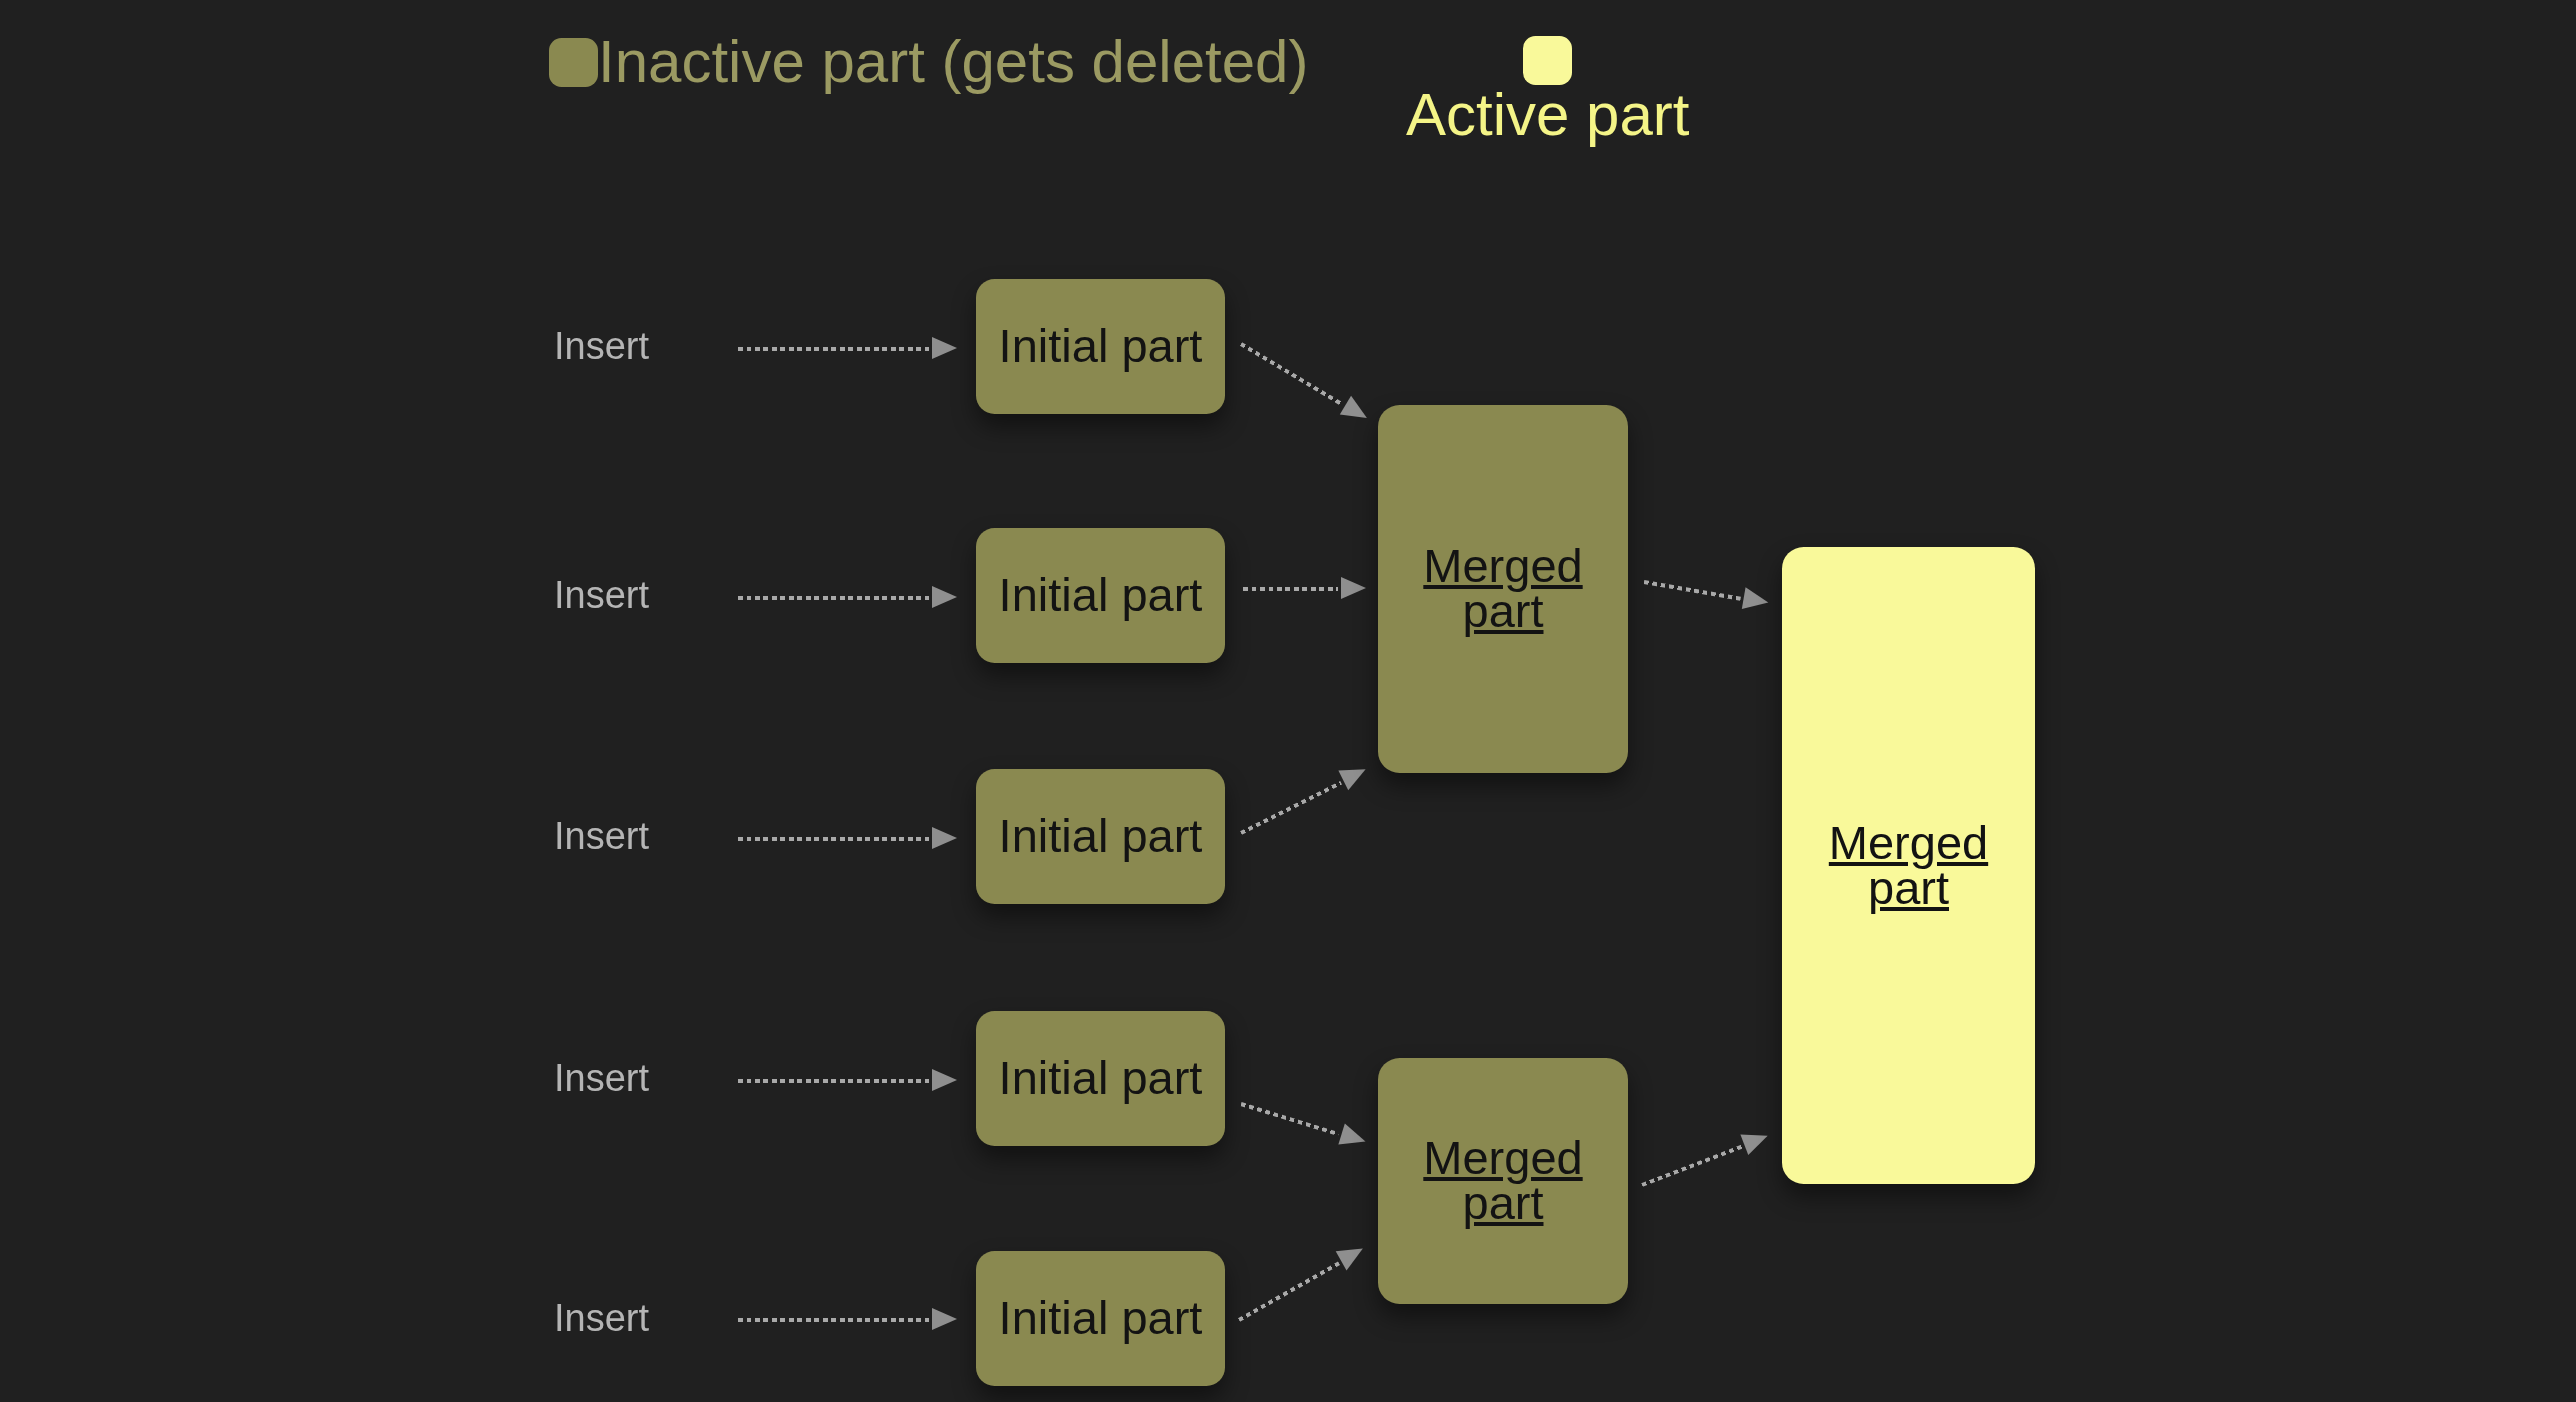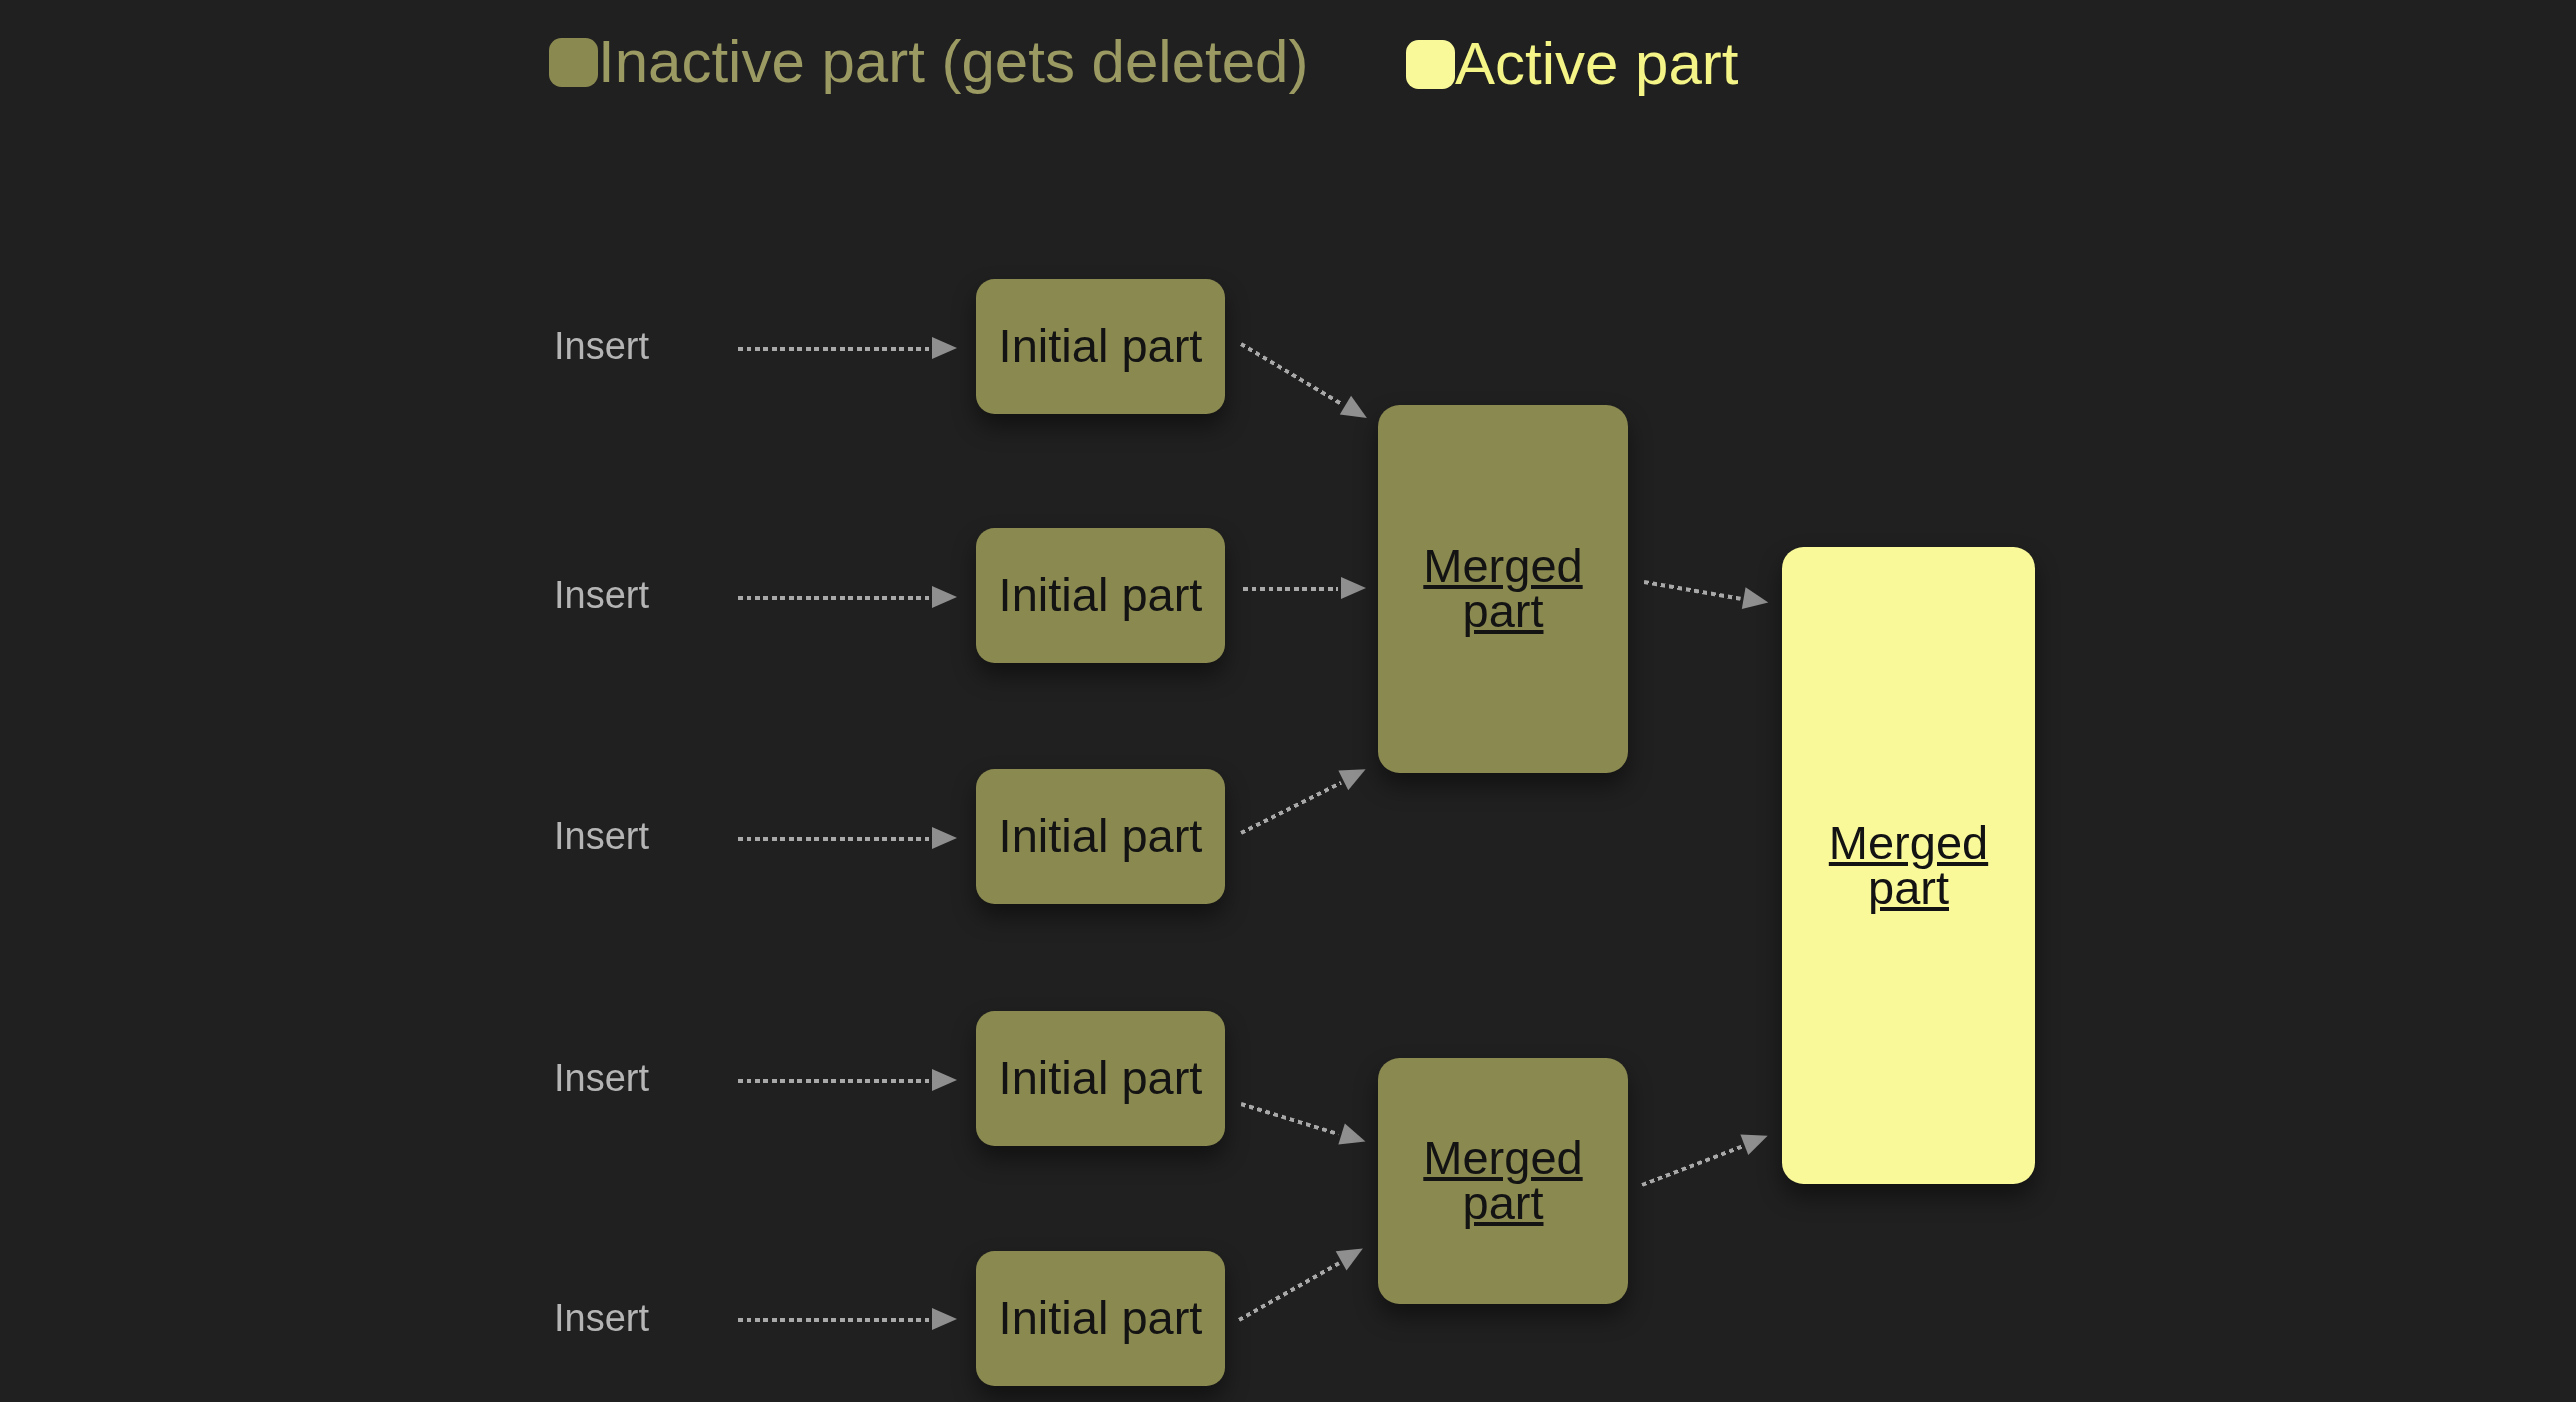--- a/index.html
+++ b/index.html
@@ -82,21 +82,21 @@
 </style>
 </head>
 <body>
 
 <div class="canvas">
 
   <div class="legend-item" style="left:549px;top:34px;">
     <span class="swatch inactive"></span>
     <span class="legend-label inactive">Inactive part (gets deleted)</span>
   </div>
-  <div class="legend-item" style="left:1406px;top:36px;">
+  <div class="legend-item" style="left:1406px;top:36px;flex-direction:column;">
     <span class="swatch active"></span>
     <span class="legend-label active">Active part</span>
   </div>
 
   <div class="insert-label" style="left:554px;top:317px;">Insert</div>
   <div class="insert-label" style="left:554px;top:566px;">Insert</div>
   <div class="insert-label" style="left:554px;top:807px;">Insert</div>
   <div class="insert-label" style="left:554px;top:1049px;">Insert</div>
   <div class="insert-label" style="left:554px;top:1289px;">Insert</div>
 

